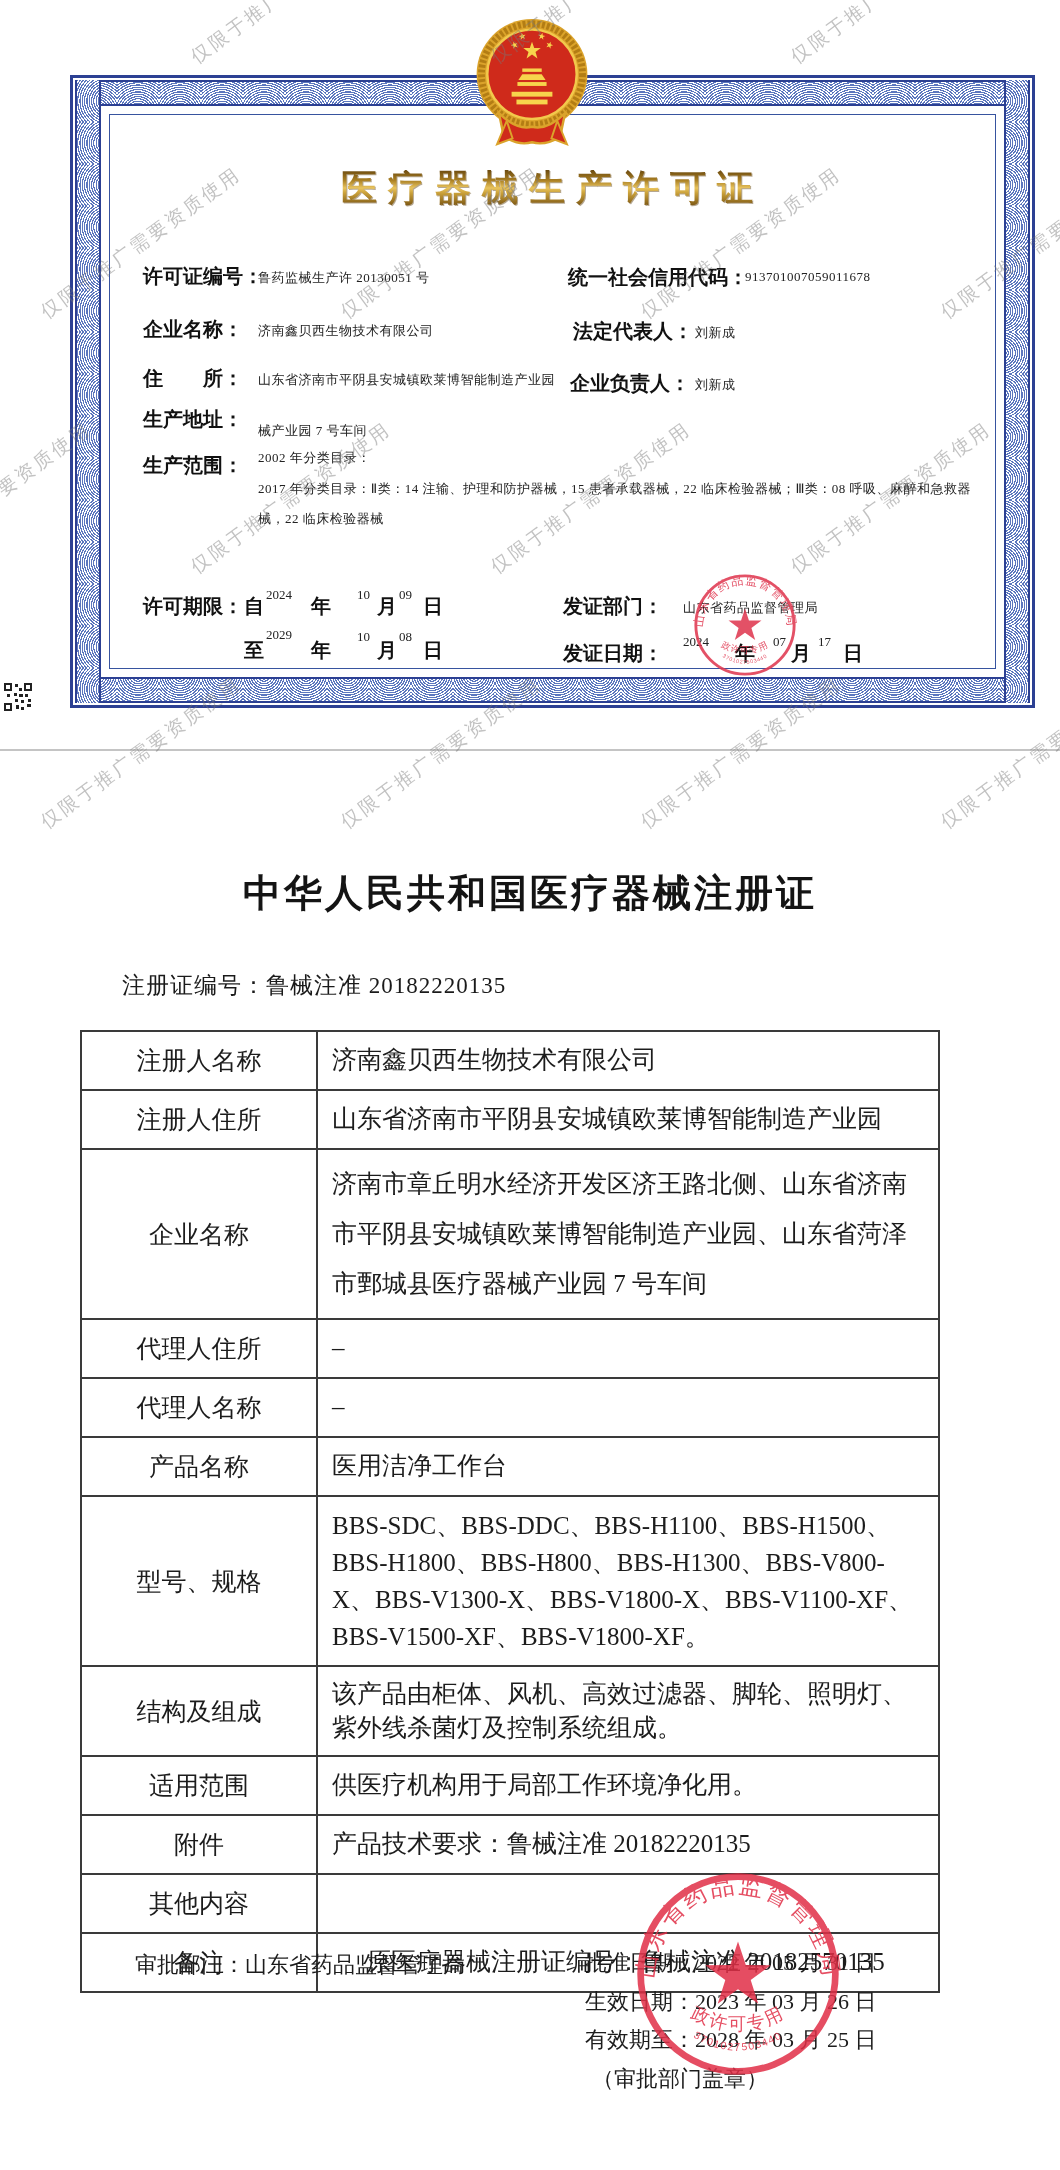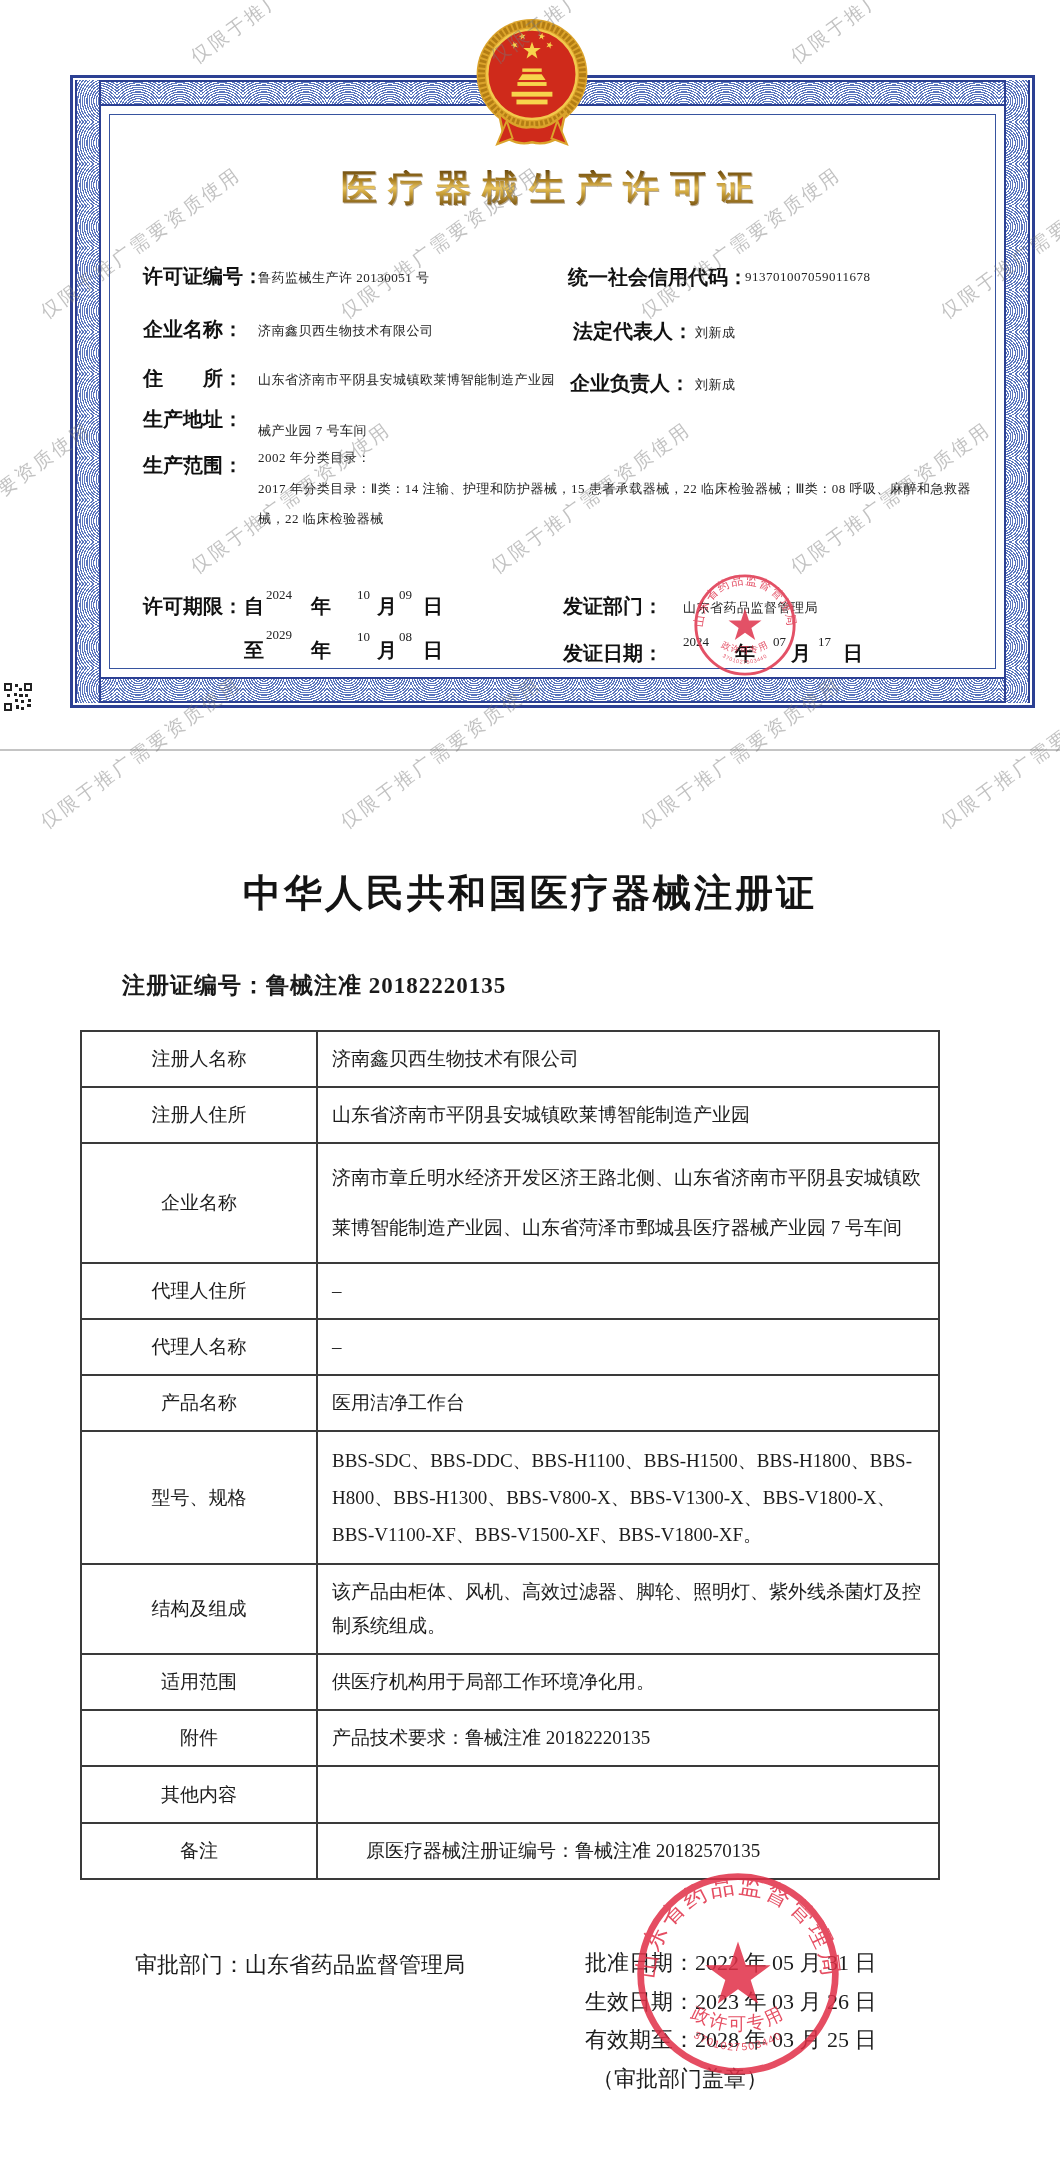--- a/index.html
+++ b/index.html
@@ -49,26 +49,26 @@
 
   .qr { position:absolute; left:3px; top:682px; width:30px; height:30px; z-index:20; }
 
   .scan-line { position:absolute; left:0; top:749px; width:1060px; height:2px;
                background:#c4c4c4; z-index:4; }
 
   
   .reg-title { position:absolute; left:0; right:0; top:868px; text-align:center;
         font-family:"Liberation Sans", sans-serif; font-weight:bold; font-size:38px;
         letter-spacing:3px; color:#141414; z-index:5; }
-  .reg-no { position:absolute; left:122px; top:970px; font-size:23px; font-weight:bold;
+  .reg-no { position:absolute; left:122px; top:970px; font-size:23px; font-weight:normal;
         color:#1a1a1a; letter-spacing:1px; z-index:5; }
 
   .reg-table { position:absolute; left:80px; top:1030px; width:860px;
         border-collapse:collapse; z-index:5; }
-  .reg-table td { border:2px solid #3a3a3a; font-size:19px; color:#1c1c1c;font-family:Liberation Serif, serif; }
+  .reg-table td { border:2px solid #3a3a3a; font-size:25px; color:#1c1c1c;font-family:Liberation Serif, serif; }
   .cell-label { width:236px; text-align:center; vertical-align:middle; padding:12px 4px; }
   .cell-value { padding:10px 14px; vertical-align:middle; line-height:1.3; }
   .row-plain  .cell-value { height:56px; }
   .row-addr   .cell-value { line-height:50px; padding-top:9px; padding-bottom:9px;margin-left:30px; }
   .row-models .cell-value { line-height:37px; }
   .row-comp   .cell-value { line-height:34px; }
   .row-empty  .cell-value { height:57px; }
   .cell-value.indent { text-indent:34px; }
 
   .reg-footer { position:absolute; font-size:22px; color:#1c1c1c; white-space:nowrap; z-index:5; }

